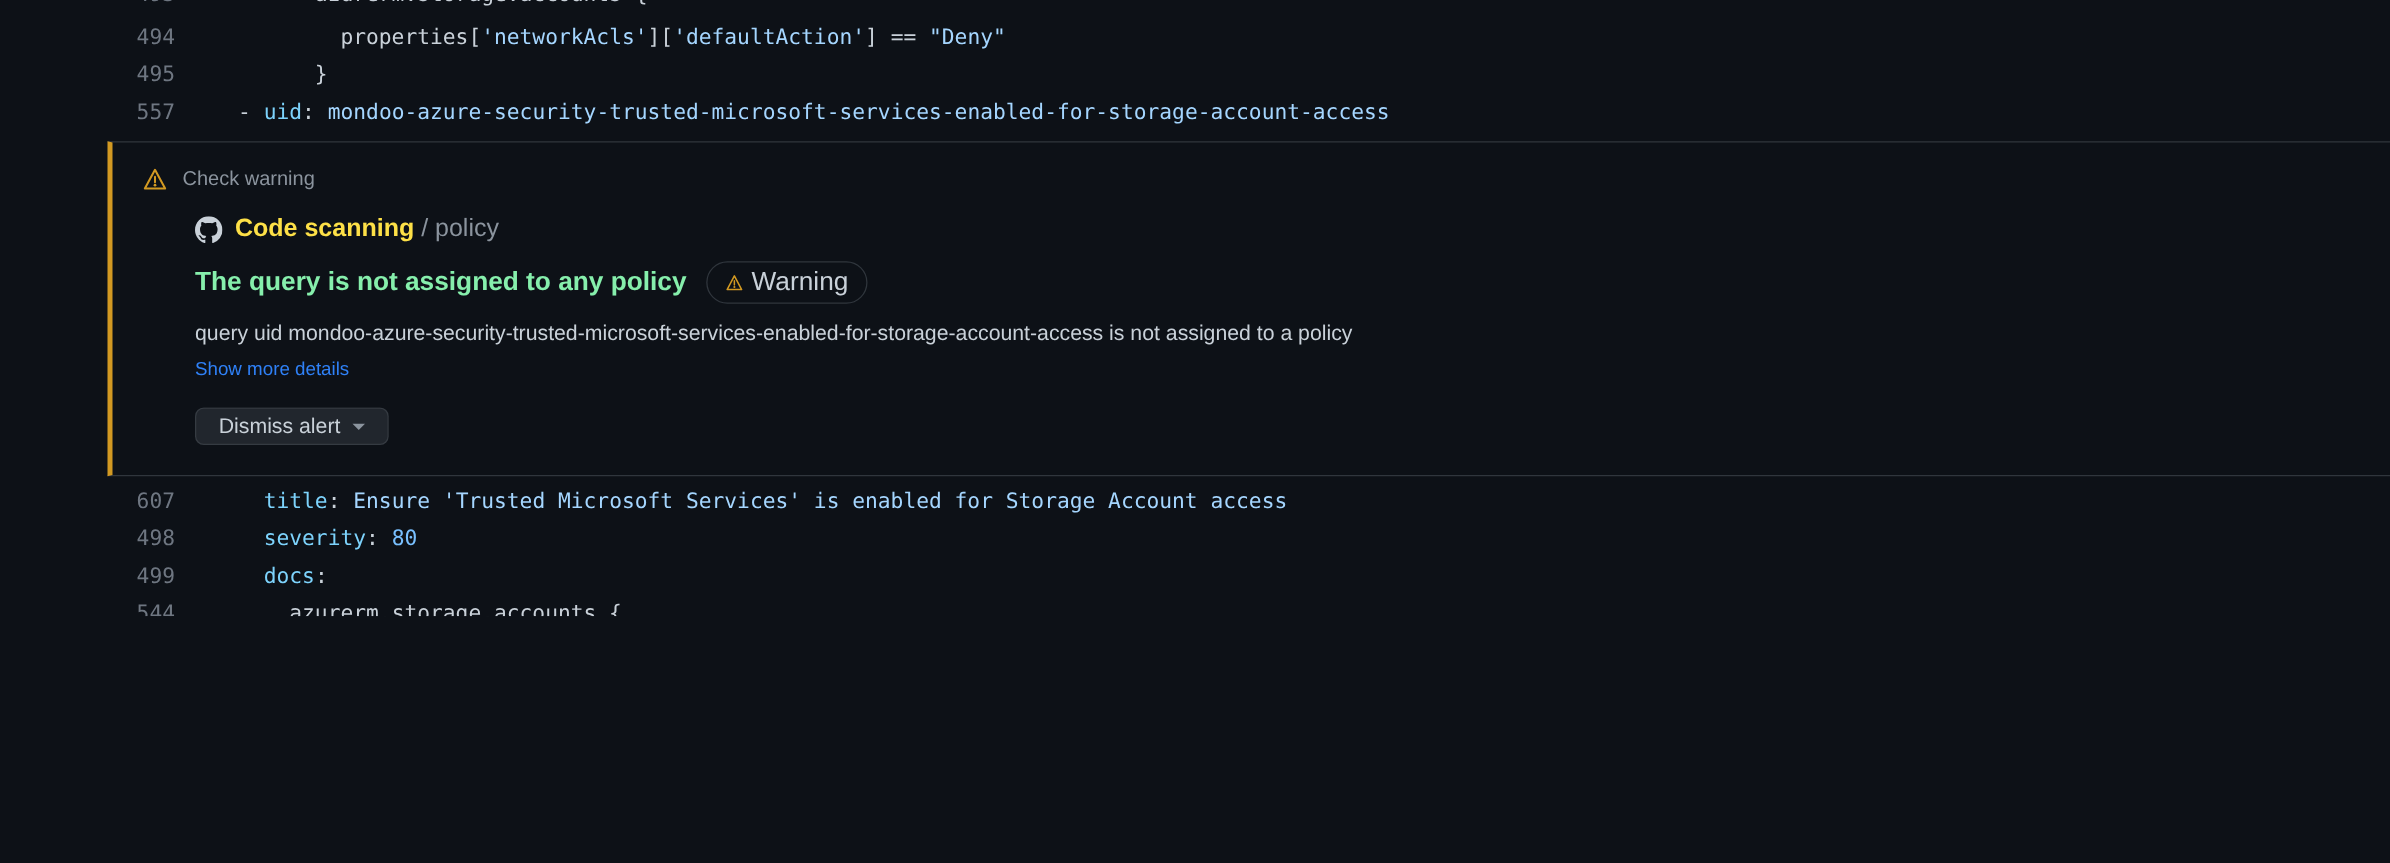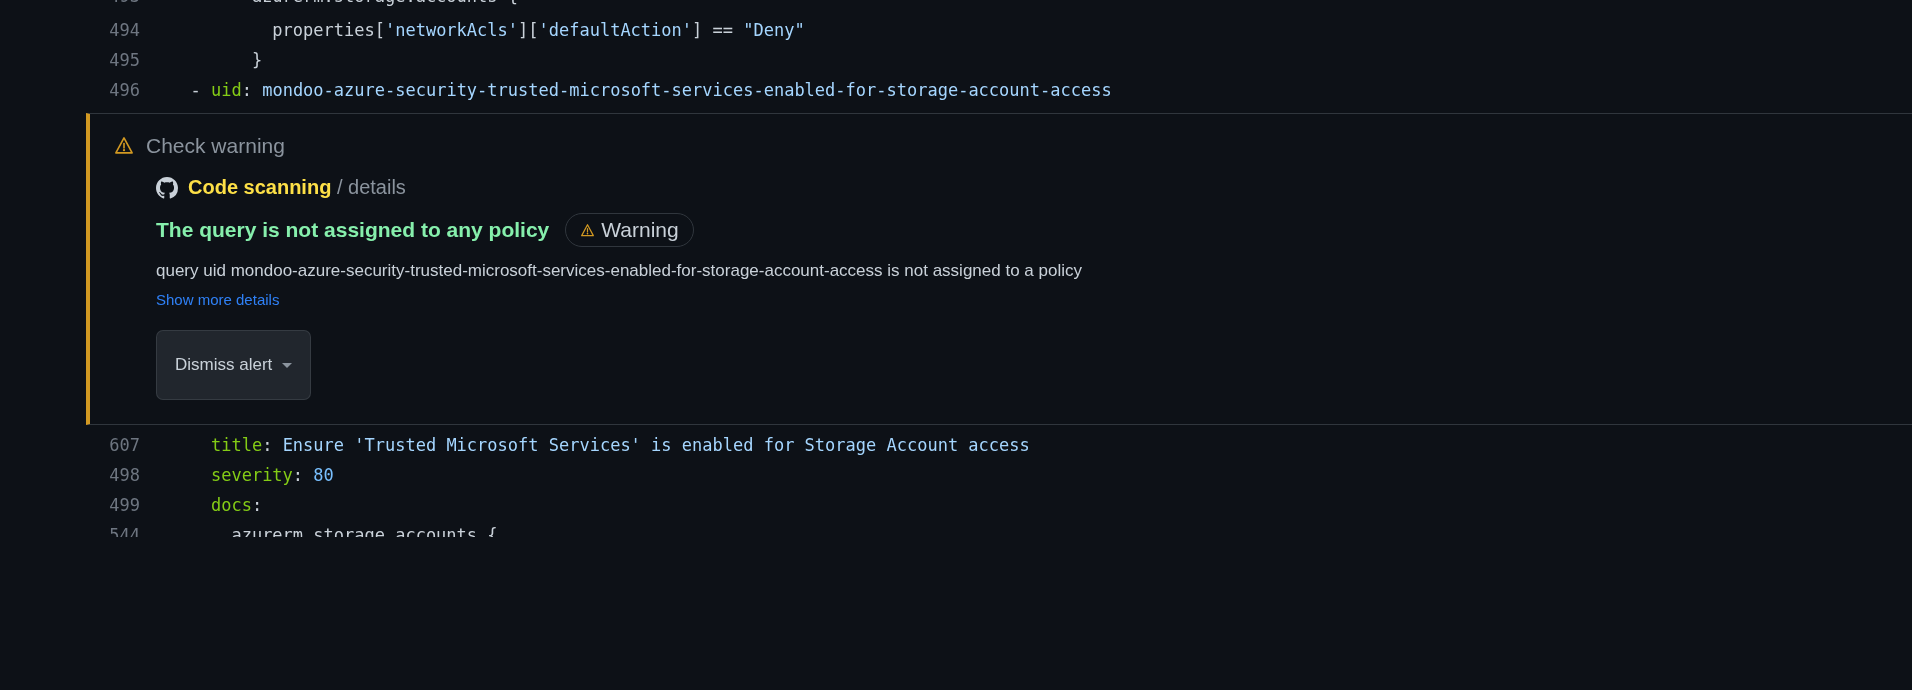--- a/index.html
+++ b/index.html
@@ -26,21 +26,21 @@
     padding-right: 30px;
     color: #6e7681;
     flex-shrink: 0;
     user-select: none;
   }
   .code-content {
     white-space: pre;
     color: #c9d1d9;
   }
   .tok-str { color: #a5d6ff; text-align: center; }
-  .tok-key-green { color: #84cc16; }
+  .tok-key-green { color: #7dd3fc; }
   .tok-uid { color: #a5d6ff; }
   .tok-num { color: #79c0ff; }
   .partial-top .code-content,
   .partial-top .gutter {
     position: relative;
     top: -18px;
   }
   .partial-top { height: 16px; overflow: hidden; }
 
   .annotation {
@@ -49,21 +49,21 @@
     border-left: 4px solid #d29922;
     margin: 8px 0 0 86px;
     padding: 20px 24px 24px 24px;
     background: #0d1117;
   }
   .ann-header {
     display: flex;
     align-items: center;
     gap: 12px;
     color: #8b949e;
-    font-size: 21px;
+    font-size: 16px;
     margin-bottom: 18px;
   }
   .ann-title-row {
     display: flex;
     align-items: center;
     gap: 10px;
     font-size: 20px;
     margin-bottom: 14px;
     margin-left: 42px;
   }
@@ -104,21 +104,21 @@
     cursor: pointer;
     margin-left: 42px;
     display: inline-block;
     margin-bottom: 22px;
   }
   .dismiss-btn {
     background: #21262d;
     border: 1px solid rgba(240,246,252,0.1);
     color: #c9d1d9;
     font-size: 17px;
-    padding: 24px 18px;
+    padding: 4px 18px;
     border-radius: 7px;
     cursor: pointer;
     display: inline-flex;
     align-items: center;
     gap: 10px;
     margin-left: 42px;
   }
   .caret-down {
     width: 0; height: 0;
     border-left: 5px solid transparent;
@@ -144,41 +144,41 @@
   </div>
   <div class="code-row">
     <div class="gutter">494</div>
     <div class="code-content" id="cb1">          <span>properties[</span><span class="tok-str">'networkAcls'</span><span>][</span><span class="tok-str">'defaultAction'</span><span>] == </span><span class="tok-str">"Deny"</span></div>
   </div>
   <div class="code-row">
     <div class="gutter">495</div>
     <div class="code-content" id="cb2">        <span>}</span></div>
   </div>
   <div class="code-row">
-    <div class="gutter">496</div>
+    <div class="gutter">557</div>
     <div class="code-content" id="cb3">  <span>- </span><span class="tok-key-green">uid</span><span>: </span><span class="tok-uid">mondoo-azure-security-trusted-microsoft-services-enabled-for-storage-account-access</span></div>
   </div>
 </div>
 
 <div class="annotation">
   <div class="ann-header">
     <svg class="warn-icon" width="20" height="20" viewBox="0 0 16 16">
         <path fill="none" stroke="#d29922" stroke-width="1.3" stroke-linejoin="round" d="M8 1.5 L14.5 13.5 H1.5 Z"></path>
         <line x1="8" y1="6" x2="8" y2="9.5" stroke="#d29922" stroke-width="1.3" stroke-linecap="round"></line>
         <circle cx="8" cy="11.3" r="0.9" fill="#d29922"></circle>
       </svg>
     <span>Check warning</span>
   </div>
 
   <div class="ann-title-row">
     <svg class="gh-icon" width="22" height="22" viewBox="0 0 16 16">
         <path fill="#c9d1d9" d="M8 0C3.58 0 0 3.58 0 8c0 3.54 2.29 6.53 5.47 7.59.4.07.55-.17.55-.38 0-.19-.01-.82-.01-1.49-2.01.37-2.53-.49-2.69-.94-.09-.23-.48-.94-.82-1.13-.28-.15-.68-.52-.01-.53.63-.01 1.08.58 1.23.82.72 1.21 1.87.87 2.33.66.07-.52.28-.87.51-1.07-1.78-.2-3.64-.89-3.64-3.95 0-.87.31-1.59.82-2.15-.08-.2-.36-1.02.08-2.12 0 0 .67-.21 2.2.82.64-.18 1.32-.27 2-.27.68 0 1.36.09 2 .27 1.53-1.04 2.2-.82 2.2-.82.44 1.1.16 1.92.08 2.12.51.56.82 1.27.82 2.15 0 3.07-1.87 3.75-3.65 3.95.29.25.54.73.54 1.48 0 1.07-.01 1.93-.01 2.2 0 .21.15.46.55.38A8.013 8.013 0 0 0 16 8c0-4.42-3.58-8-8-8z"></path>
       </svg>
     <span>
-      <span class="ann-title-strong">Code scanning</span><span class="ann-title-dim"> / </span><span class="ann-title-dim">details</span>
+      <span class="ann-title-strong">Code scanning</span><span class="ann-title-dim"> / </span><span class="ann-title-dim">policy</span>
     </span>
   </div>
 
   <div class="ann-finding-row">
     <span class="finding-title">The query is not assigned to any policy</span>
     <span class="badge">
       <svg width="15" height="15" viewBox="0 0 16 16">
           <path fill="none" stroke="#d29922" stroke-width="1.3" stroke-linejoin="round" d="M8 1.8 L14.2 13.5 H1.8 Z"></path>
           <line x1="8" y1="6" x2="8" y2="9.5" stroke="#d29922" stroke-width="1.3" stroke-linecap="round"></line>
           <circle cx="8" cy="11.3" r="0.9" fill="#d29922"></circle>

